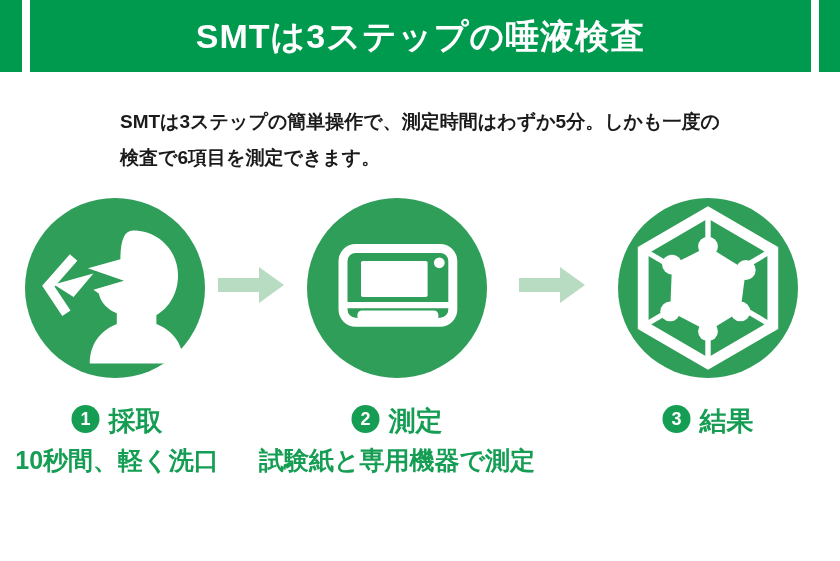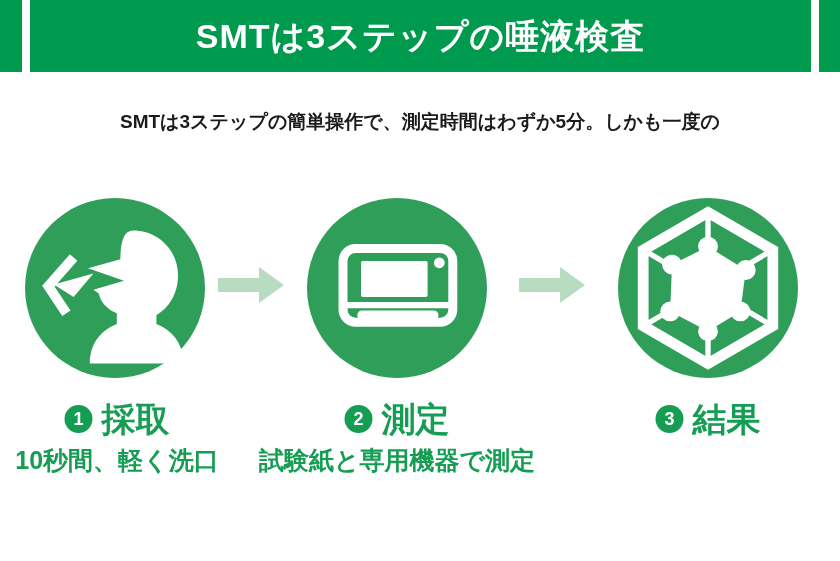--- a/index.html
+++ b/index.html
@@ -49,41 +49,42 @@
   
   .step-title{
     position:absolute;top:402px;display:flex;align-items:center;gap:9px;
     transform:translateX(-50%);white-space:nowrap;
   }
   .step-title .badge{
     width:28px;height:28px;border-radius:50%;background:var(--text-green);
     color:#fff;font-size:18px;font-weight:800;line-height:28px;text-align:center;flex:0 0 auto;
   }
   .step-title .txt{
-    color:var(--text-green);font-size:34px;font-weight:800;line-height:1;
+    color:var(--text-green);font-size:27px;font-weight:800;line-height:1;margin-top:6px;
   }
   .step-caption{
     position:absolute;top:444px;transform:translateX(-50%);white-space:nowrap;
     color:var(--text-green);font-size:25px;font-weight:700;line-height:1.3;
   }
   .cx1{left:117px;} .cx2{left:397px;} .cx3{left:708px;}
 </style>
 </head>
 <body>
 
 <div class="stage">
 
   <div class="edge-strip left"></div>
   <div class="banner">
     <div class="banner-title">SMTは3ステップの唾液検査</div>
   </div>
   <div class="edge-strip right"></div>
 
   <div class="intro">
     <div>SMTは3ステップの簡単操作で、測定時間はわずか5分。しかも一度の</div>
+    <div>検査で6項目を測定できます。</div>
   </div>
 
   <div class="circle c1">
     <svg viewBox="0 0 100 100">
       <path fill="#fff" d="M60,18 C74,18 85,29 85,43 C85,53 80,61 73,65 L73,70
                C83,74 88,82 88,92 L36,92 C36,82 41,74 51,70 L51,64
                C46,62 42,58 41,53 L38,51 L55,46 L35,39 L53,34
                C53,24 55,18 60,18 Z"></path>
       <path fill="none" stroke="#fff" stroke-width="5.5" d="M27,33 L13,49 L23,64"></path>
       <polygon fill="#fff" points="16,48 38,42 27,55"></polygon>

